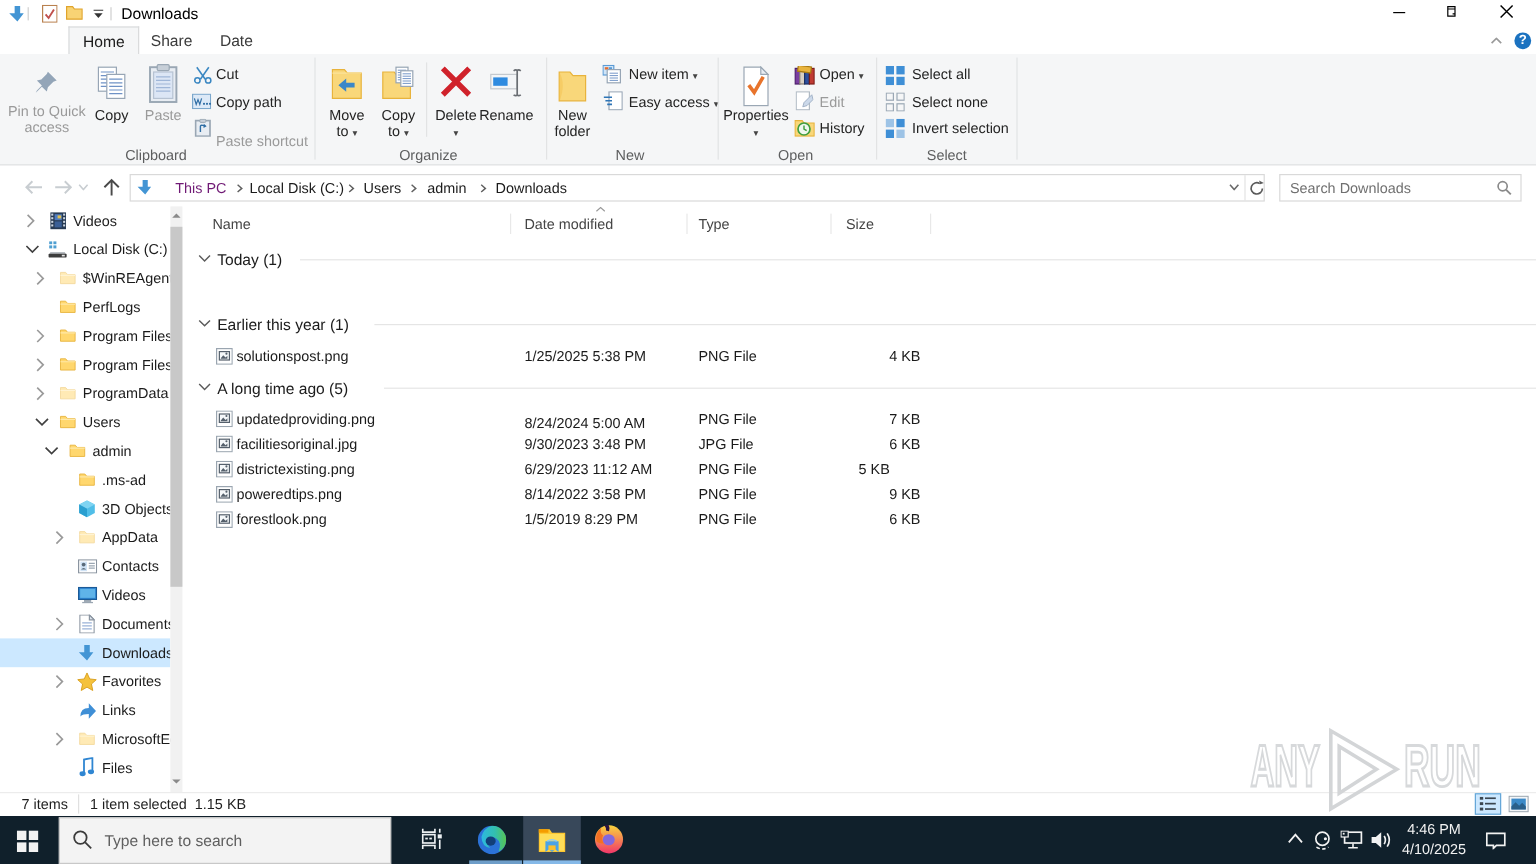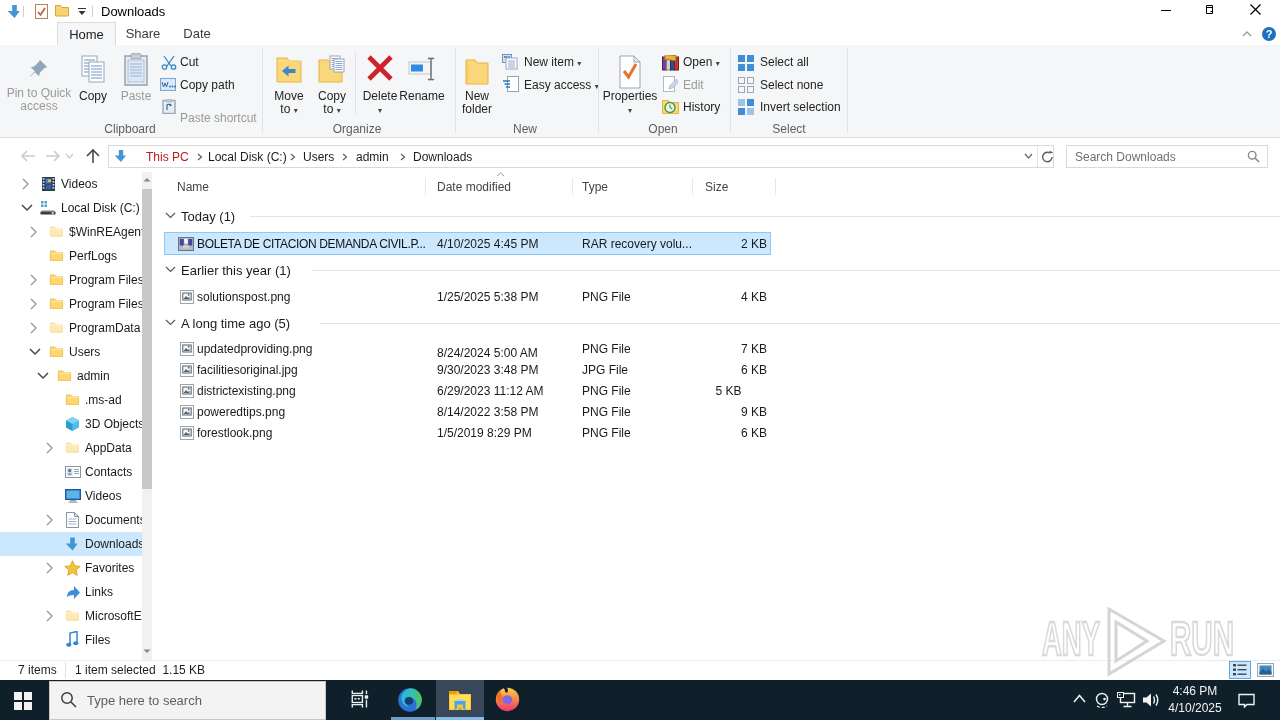--- a/index.html
+++ b/index.html
@@ -278,21 +278,21 @@
       <path d="M1 1 L4.5 5 L8 1" fill="none" stroke="#c8cdd1" stroke-width="1.3"></path>
     </svg>
   <svg class="a" style="left:85px;top:147px" width="16" height="17" viewBox="0 0 16 17">
       <path d="M8 16 V3 M2 9 l6-6 6 6" fill="none" stroke="#4a4a4a" stroke-width="1.6"></path>
     </svg>
 
   <div class="a" style="left:108px;top:145px;width:946px;height:23px;background:#fff;border:1px solid #d9d9d9;"></div>
   <svg class="a" style="left:114px;top:149px" width="14" height="14" viewBox="0 0 15 15">
       <path d="M5.2 1 h4.6 v6 h3 L7.5 14 L0.7 7 h4.5 z" fill="#4395d4"></path>
     </svg>
-  <div class="a nw" style="left:146px;top:150px;color:#b91c1c;font-size:12px;">This PC</div>
+  <div class="a nw" style="left:146px;top:150px;color:#701a75;font-size:12px;">This PC</div>
   <svg class="a" style="left:197px;top:153px" width="6" height="8" viewBox="0 0 6 8">
       <path d="M1 1 l3.5 3 L1 7" fill="none" stroke="#5f5f5f" stroke-width="1.2"></path>
     </svg>
   <div class="a nw" style="left:208px;top:150px;color:#1b1b1b;font-size:12px;">Local Disk (C:)</div>
   <svg class="a" style="left:290px;top:153px" width="6" height="8" viewBox="0 0 6 8">
       <path d="M1 1 l3.5 3 L1 7" fill="none" stroke="#5f5f5f" stroke-width="1.2"></path>
     </svg>
   <div class="a nw" style="left:303px;top:150px;color:#1b1b1b;font-size:12px;">Users</div>
   <svg class="a" style="left:342px;top:153px" width="6" height="8" viewBox="0 0 6 8">
       <path d="M1 1 l3.5 3 L1 7" fill="none" stroke="#5f5f5f" stroke-width="1.2"></path>
@@ -561,34 +561,20 @@
   <div class="a" style="left:692px;top:178px;width:1px;height:17px;background:#e8e8e8;"></div>
   <div class="a" style="left:775px;top:178px;width:1px;height:17px;background:#e8e8e8;"></div>
 
   <div class="ghdr" style="top:209px;">
     <svg class="gchev" width="11" height="11" viewBox="0 0 11 11">
         <path d="M1 3 l4.5 4.5 L10 3" fill="none" stroke="#5a5a5a" stroke-width="1.2"></path>
       </svg>
     <div class="gtxt">Today (1)</div>
     <div class="gline" style="left:250px;width:1030px;"></div>
   </div>
-  <div class="frow" style="left:164px;top:232px;width:607px;height:23px;background:#cce8ff;border:1px solid #8ec7f5;">
-    <svg class="a" style="left:13px;top:3px" width="16" height="16" viewBox="0 0 16 16">
-        <rect x="0.5" y="1.5" width="15" height="13" fill="#aab3c8" stroke="#6a7288"></rect>
-        <rect x="1.8" y="3" width="4" height="6.5" fill="#45479e"></rect>
-        <rect x="10.2" y="3" width="4" height="6.5" fill="#45479e"></rect>
-        <path d="M6.2 2.8 h3.6 v4.2 q-1.8 1.4 -3.6 0 z" fill="#f5f6f2"></path>
-        <path d="M5.5 9.5 q2.5 2 5 0 l0.8 3.2 h-6.6 z" fill="#eceee6"></path>
-        <rect x="1.5" y="11" width="13" height="2.6" fill="#b9c0b4" opacity="0.8"></rect>
-      </svg>
-    <div class="a" style="left:32px;top:4px;font-size:12px;color:#111;white-space:nowrap;letter-spacing:-0.35px;">BOLETA DE CITACION DEMANDA CIVIL.P...</div>
-    <div class="a" style="left:272px;top:4px;font-size:12px;color:#1b1b1b;">4/10/2025 4:45 PM</div>
-    <div class="a" style="left:417px;top:4px;font-size:12px;color:#1b1b1b;">RAR recovery volu...</div>
-    <div class="a" style="left:525px;top:4px;width:77px;text-align:right;font-size:12px;color:#1b1b1b;">2 KB</div>
-  </div>
 
   <div class="ghdr" style="top:263px;">
     <svg class="gchev" width="11" height="11" viewBox="0 0 11 11">
         <path d="M1 3 l4.5 4.5 L10 3" fill="none" stroke="#5a5a5a" stroke-width="1.2"></path>
       </svg>
     <div class="gtxt">Earlier this year (1)</div>
     <div class="gline" style="left:312px;width:968px;"></div>
   </div>
   <div class="frow" style="left:164px;top:287px;width:607px;">
     <svg class="a" style="left:16px;top:3px" width="14" height="14" viewBox="0 0 14 14">

